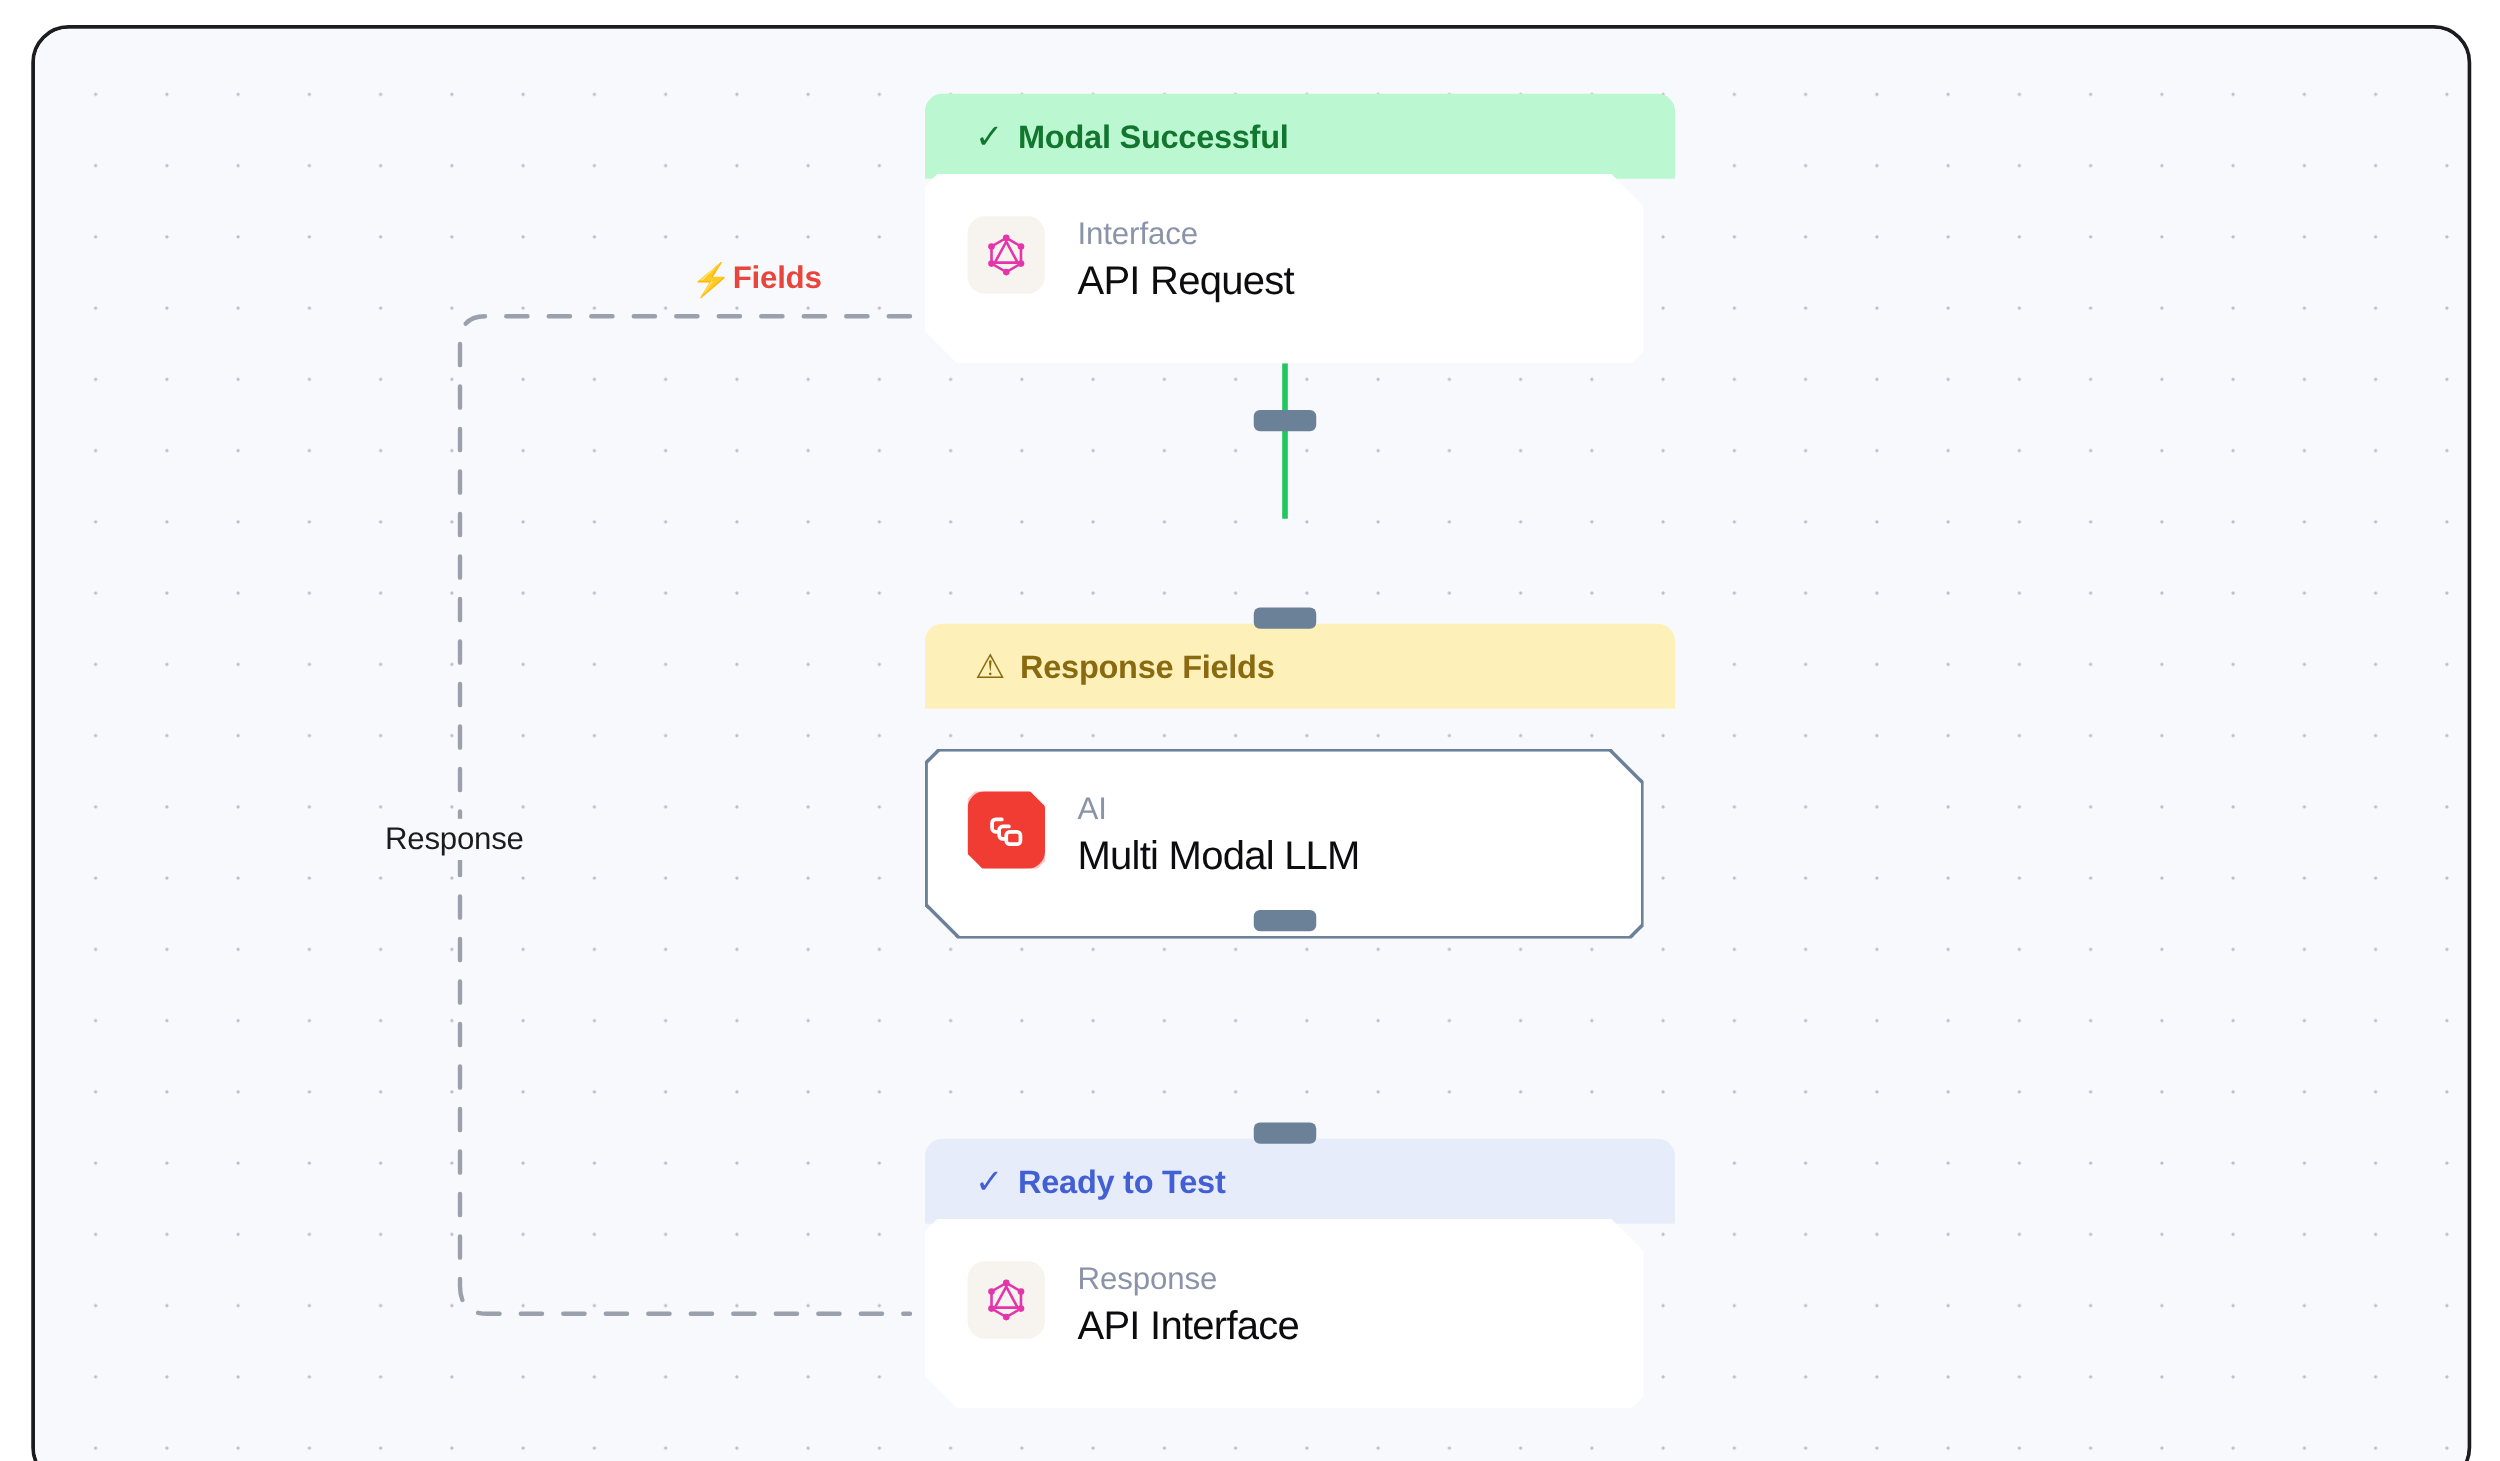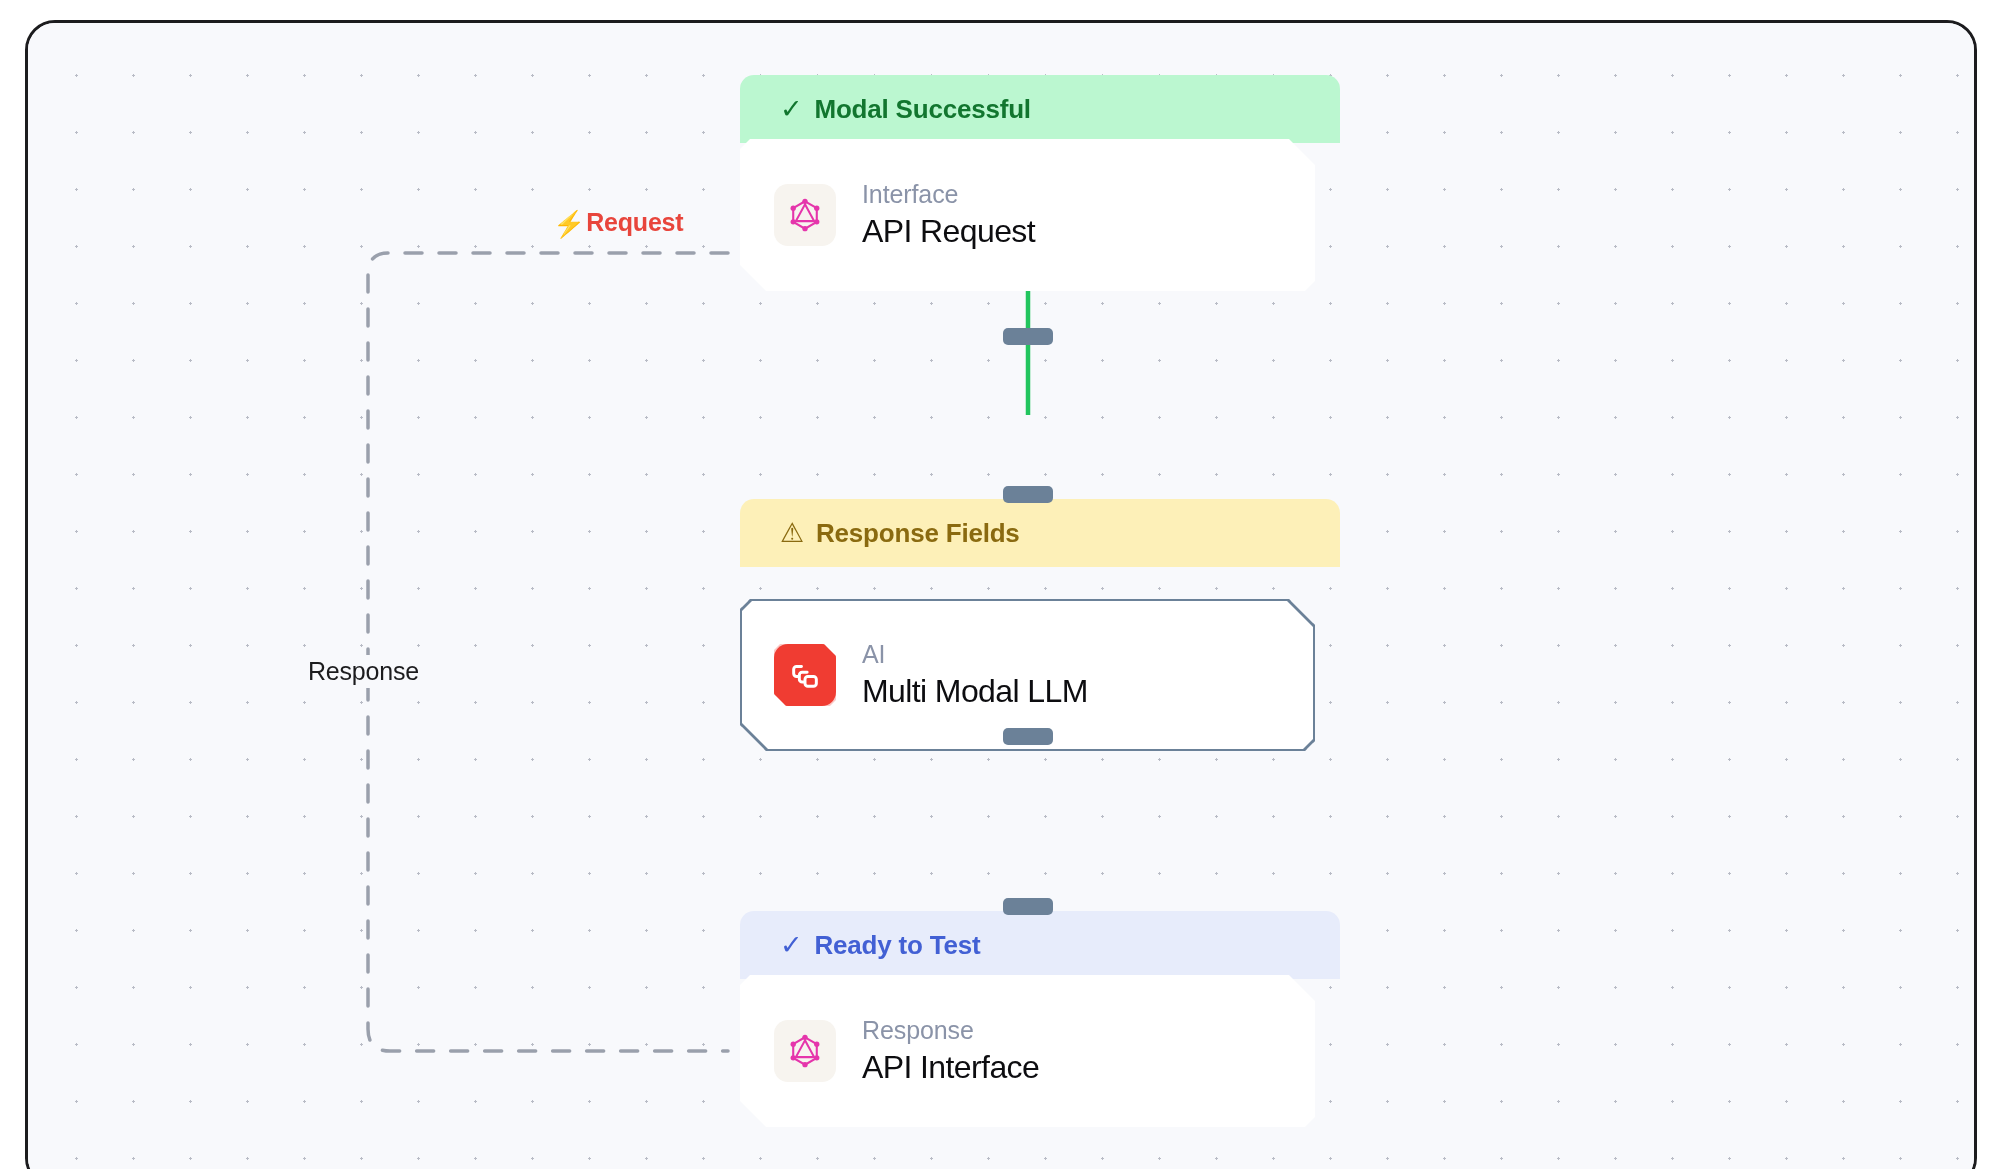--- a/index.html
+++ b/index.html
@@ -118,21 +118,21 @@
   .status-ready   { background: #e7ecfb; color: #4260d4; }
 
   
   .node-card {
     position: relative;
     width: 575px;
     background: #ffffff;
     padding: 34px 30px 34px 34px;
     min-height: 152px;
     display: flex;
-    align-items: center;
+    align-items: flex-start;
     gap: 26px;
     margin-top: -4px;
     
     clip-path: polygon(
       10px 0, calc(100% - 26px) 0, 100% 26px,
       100% calc(100% - 10px), calc(100% - 10px) 100%,
       26px 100%, 0 calc(100% - 26px), 0 10px);
     filter: drop-shadow(0 2px 5px rgba(40,50,80,0.10));
   }
   .node-card.selected {
@@ -216,21 +216,21 @@
 
       <path d="M 700 230 L 360 230 Q 340 230 340 252 L 340 1006 Q 340 1028 362 1028 L 700 1028" fill="none" stroke="#9aa0ac" stroke-width="3.5" stroke-dasharray="17 17" stroke-linecap="round"></path>
 
       <path d="M 1000 262 L 1000 392" fill="none" stroke="#22c55e" stroke-width="4.5" stroke-linecap="butt"></path>
 
       <path d="M 1000 595 L 1000 726" fill="none" stroke="#6b8198" stroke-width="3.5" stroke-linecap="butt"></path>
     </svg>
 
     <div class="edge-label" id="label-trigger">
       <span class="bolt">⚡</span>
-      <span>Request</span>
+      <span>Fields</span>
     </div>
 
     <div class="edge-label" id="label-response">
       <span>Response</span>
     </div>
 
     <div class="handle" style="left:975px; top:305px;"></div>
     <div class="handle" style="left:975px; top:463px;"></div>
     <div class="handle" style="left:975px; top:705px;"></div>
     <div class="handle" style="left:975px; top:875px;"></div>

